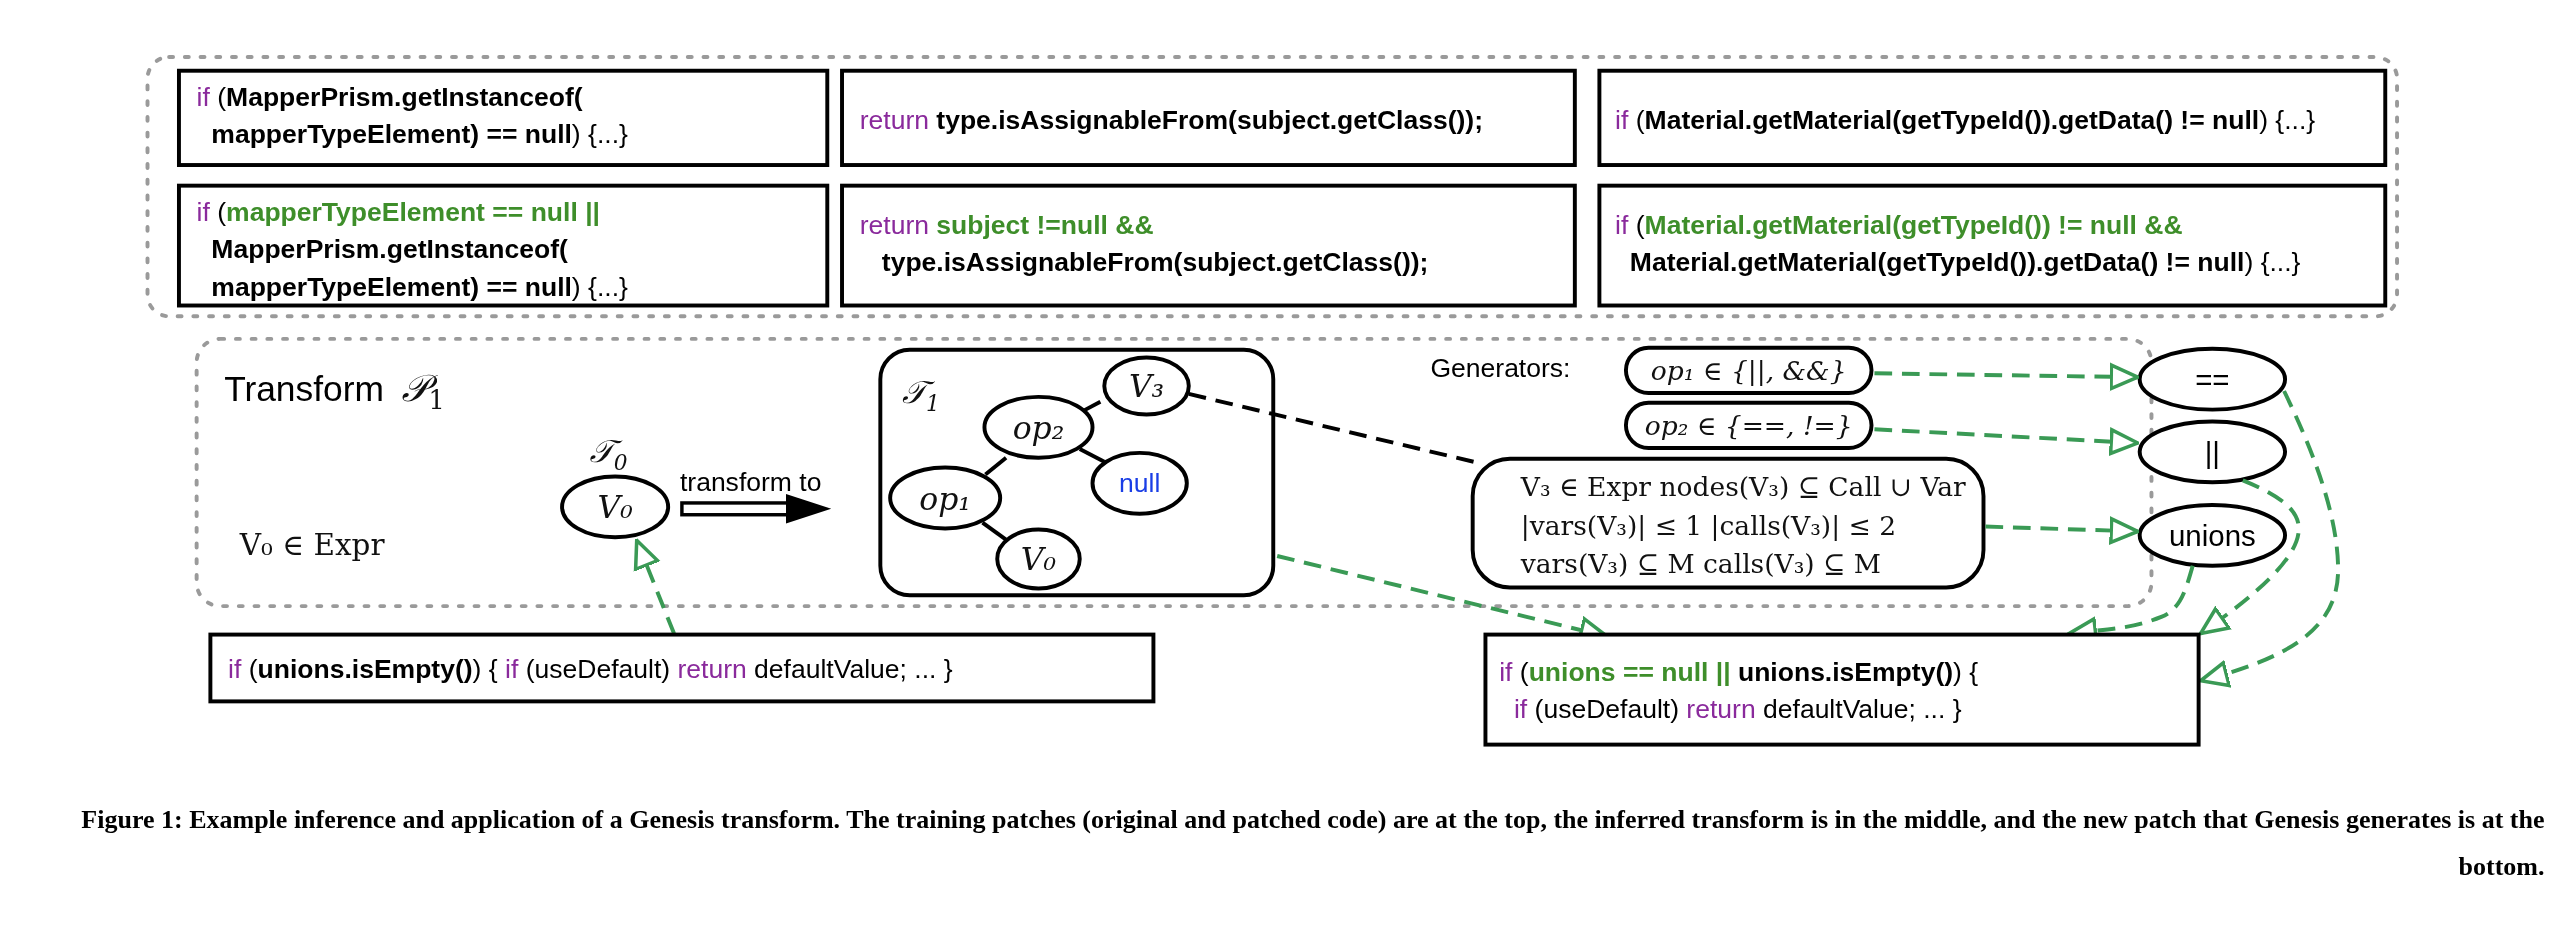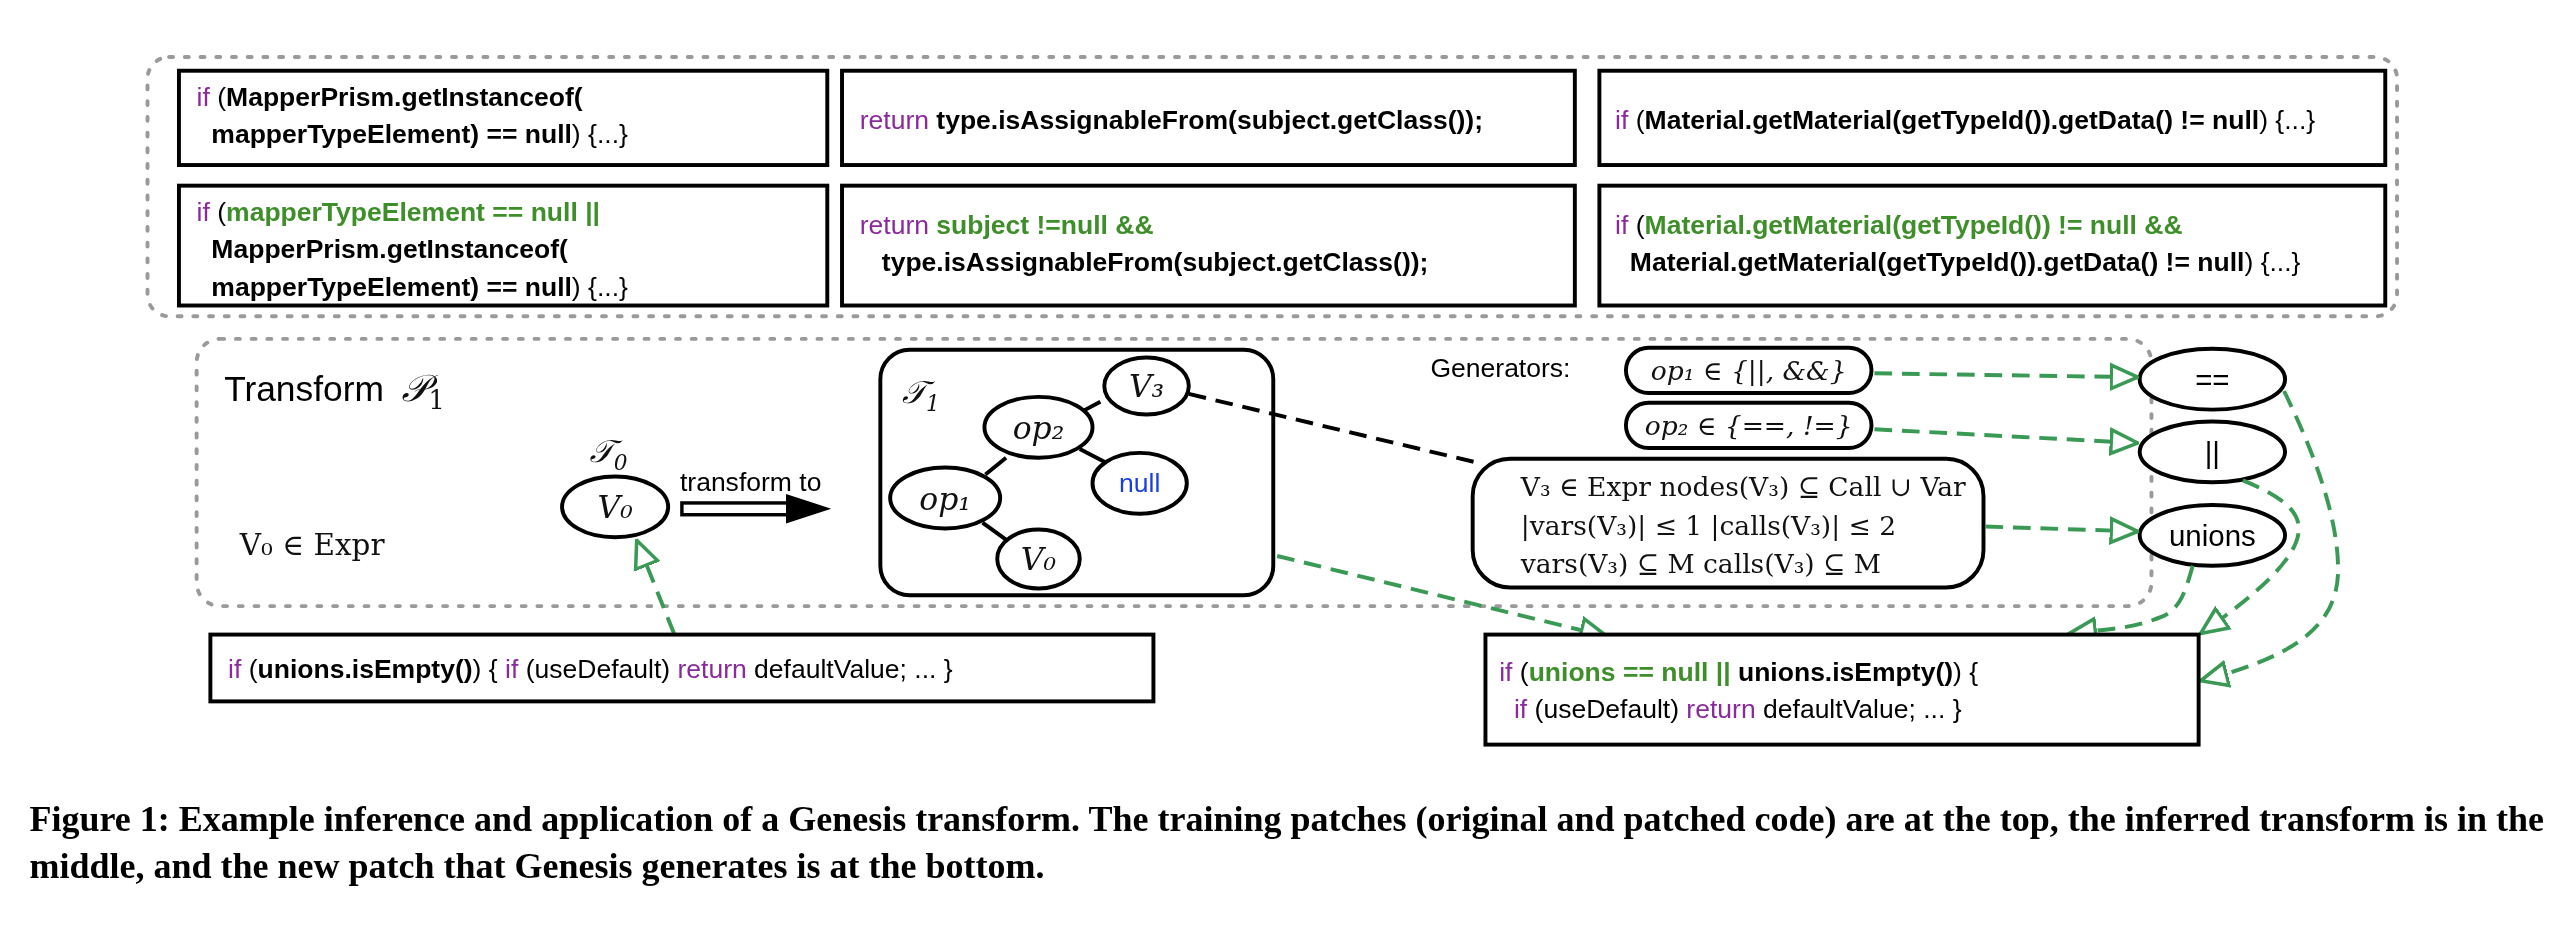--- a/index.html
+++ b/index.html
@@ -7,22 +7,22 @@
   #figure { position: absolute; left: 0; top: 0; width: 2576px; height: 945px; }
   .code { font-family: "Liberation Sans", sans-serif; font-size: 27px; fill: #000; }
   .code .b { font-weight: bold; }
   .code .kw { fill: #8a2a9c; font-weight: normal; }
   .code .add { fill: #3e8e2a; font-weight: bold; }
   .sans { font-family: "Liberation Sans", sans-serif; fill: #000; }
   .math { font-family: "DejaVu Serif", "Liberation Serif", serif; fill: #111; }
   .mathi { font-family: "DejaVu Serif", "Liberation Serif", serif; font-style: italic; fill: #111; }
   .caption {
     position: absolute; left: 29.5px; top: 796px; width: 2515px;
-    font-family: "Liberation Serif", serif; font-weight: bold; font-size: 36px;
-    line-height: 47px; color: #000;
+    font-family: "Liberation Serif", serif; font-weight: bold; font-size: 26px;
+    line-height: 47px; color: #000; text-align: right;
   }
 </style>
 </head>
 <body>
 
 <svg id="figure" xmlns="http://www.w3.org/2000/svg" width="2576" height="945" viewBox="0 0 2622 962">
   <defs>
     <marker id="openTri" viewBox="0 0 20 20" refX="19" refY="10" markerWidth="30" markerHeight="30" markerUnits="userSpaceOnUse" orient="auto">
       <path d="M1,2 L19,10 L1,18 Z" fill="#fff" stroke="#3a9a55" stroke-width="2.4"></path>
     </marker>

